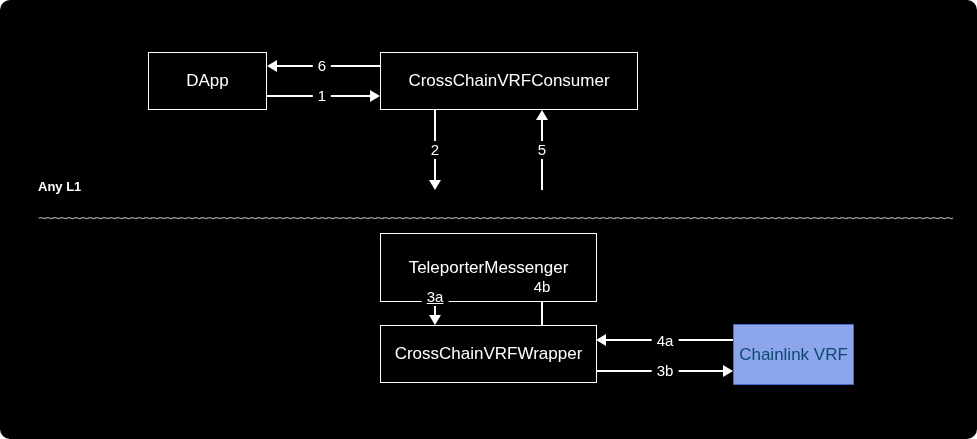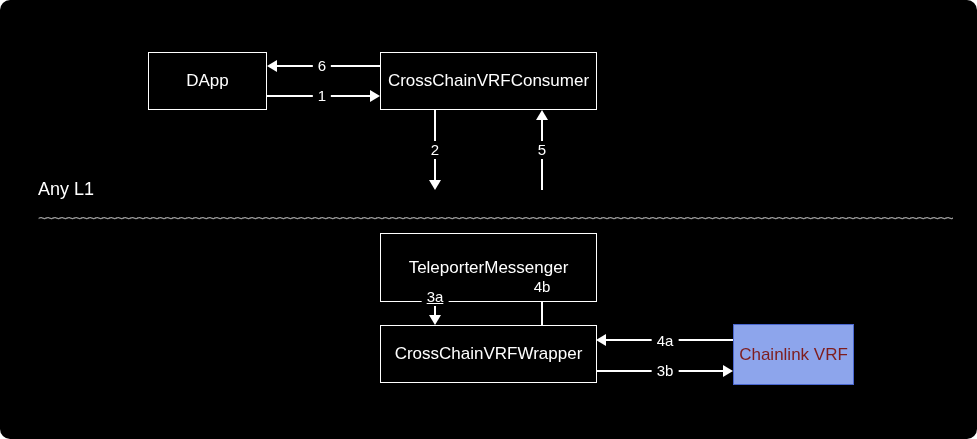--- a/index.html
+++ b/index.html
@@ -18,26 +18,26 @@
     border: 1.5px solid #ffffff;
     color: #ffffff;
     display: flex;
     align-items: center;
     justify-content: center;
     font-size: 17px;
     z-index: 2;
     box-sizing: border-box;
   }
   .node-dapp      { left: 148px; top: 52px;  width: 119px; height: 58px; }
-  .node-consumer  { left: 380px; top: 52px;  width: 217px; height: 58px; }
+  .node-consumer  { left: 380px; top: 52px;  width: 258px; height: 58px; }
   .node-teleporter{ left: 380px; top: 190px; width: 217px; height: 69px; margin-top: 43px; }
   .node-wrapper   { left: 380px; top: 325px; width: 217px; height: 58px; justify-content: center; }
   .node-chainlink {
     left: 733px; top: 324px; width: 121px; height: 61px;
-    background: #8da5ec; border: 1.5px solid #4a67cf; color: #7f1d1d;
+    background: #8da5ec; border: 1.5px solid #4a67cf; color: #0c4a6e;
   }
   .line { position: absolute; background: #ffffff; z-index: 1; }
   .h2 { height: 2px; }
   .w2 { width: 2px; }
   .ah { position: absolute; width: 0; height: 0; z-index: 1; }
   .ah-left  { border-top: 6px solid transparent; border-bottom: 6px solid transparent; border-right: 10px solid #ffffff; }
   .ah-right { border-top: 6px solid transparent; border-bottom: 6px solid transparent; border-left: 10px solid #ffffff; }
   .ah-up    { border-left: 6px solid transparent; border-right: 6px solid transparent; border-bottom: 10px solid #ffffff; }
   .ah-down  { border-left: 6px solid transparent; border-right: 6px solid transparent; border-top: 10px solid #ffffff; }
   .edge-label {
@@ -47,22 +47,22 @@
     color: #ffffff;
     font-size: 15px;
     line-height: 18px;
     padding: 0 5px;
     z-index: 3;
     white-space: nowrap;
   }
   .region-label {
     position: absolute;
     color: #ffffff;
-    font-size: 18px;
-    font-weight: normal;
+    font-size: 13px;
+    font-weight: bold;
     z-index: 3;
     white-space: nowrap;
   }
   .region-top    { left: 38px; top: 179px; }
   .region-bottom { left: 38px; top: 238px; }
   .divider {
     position: absolute;
     left: 38px;
     top: 210px;
     width: 915px;

